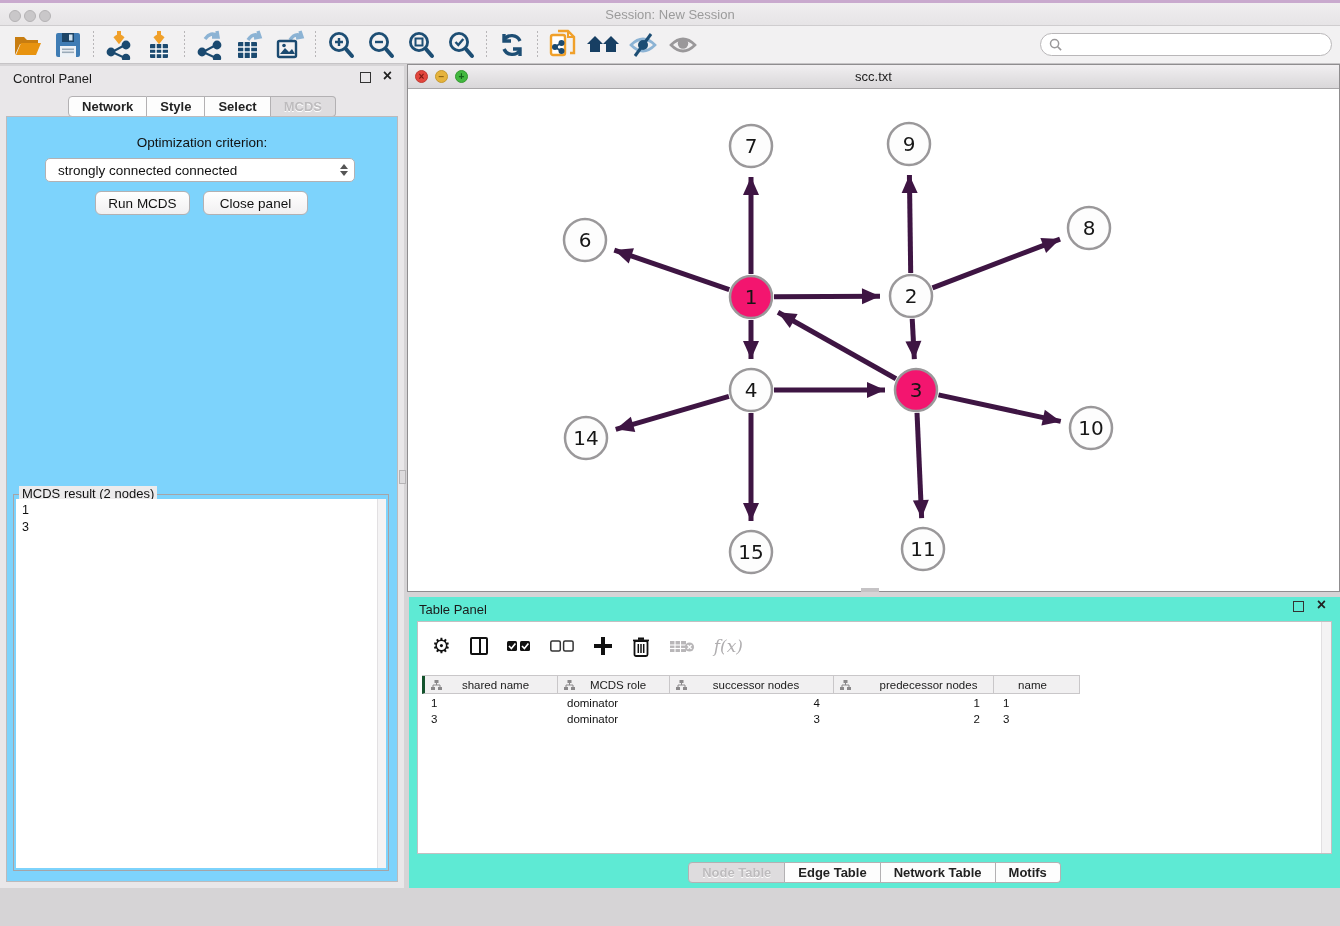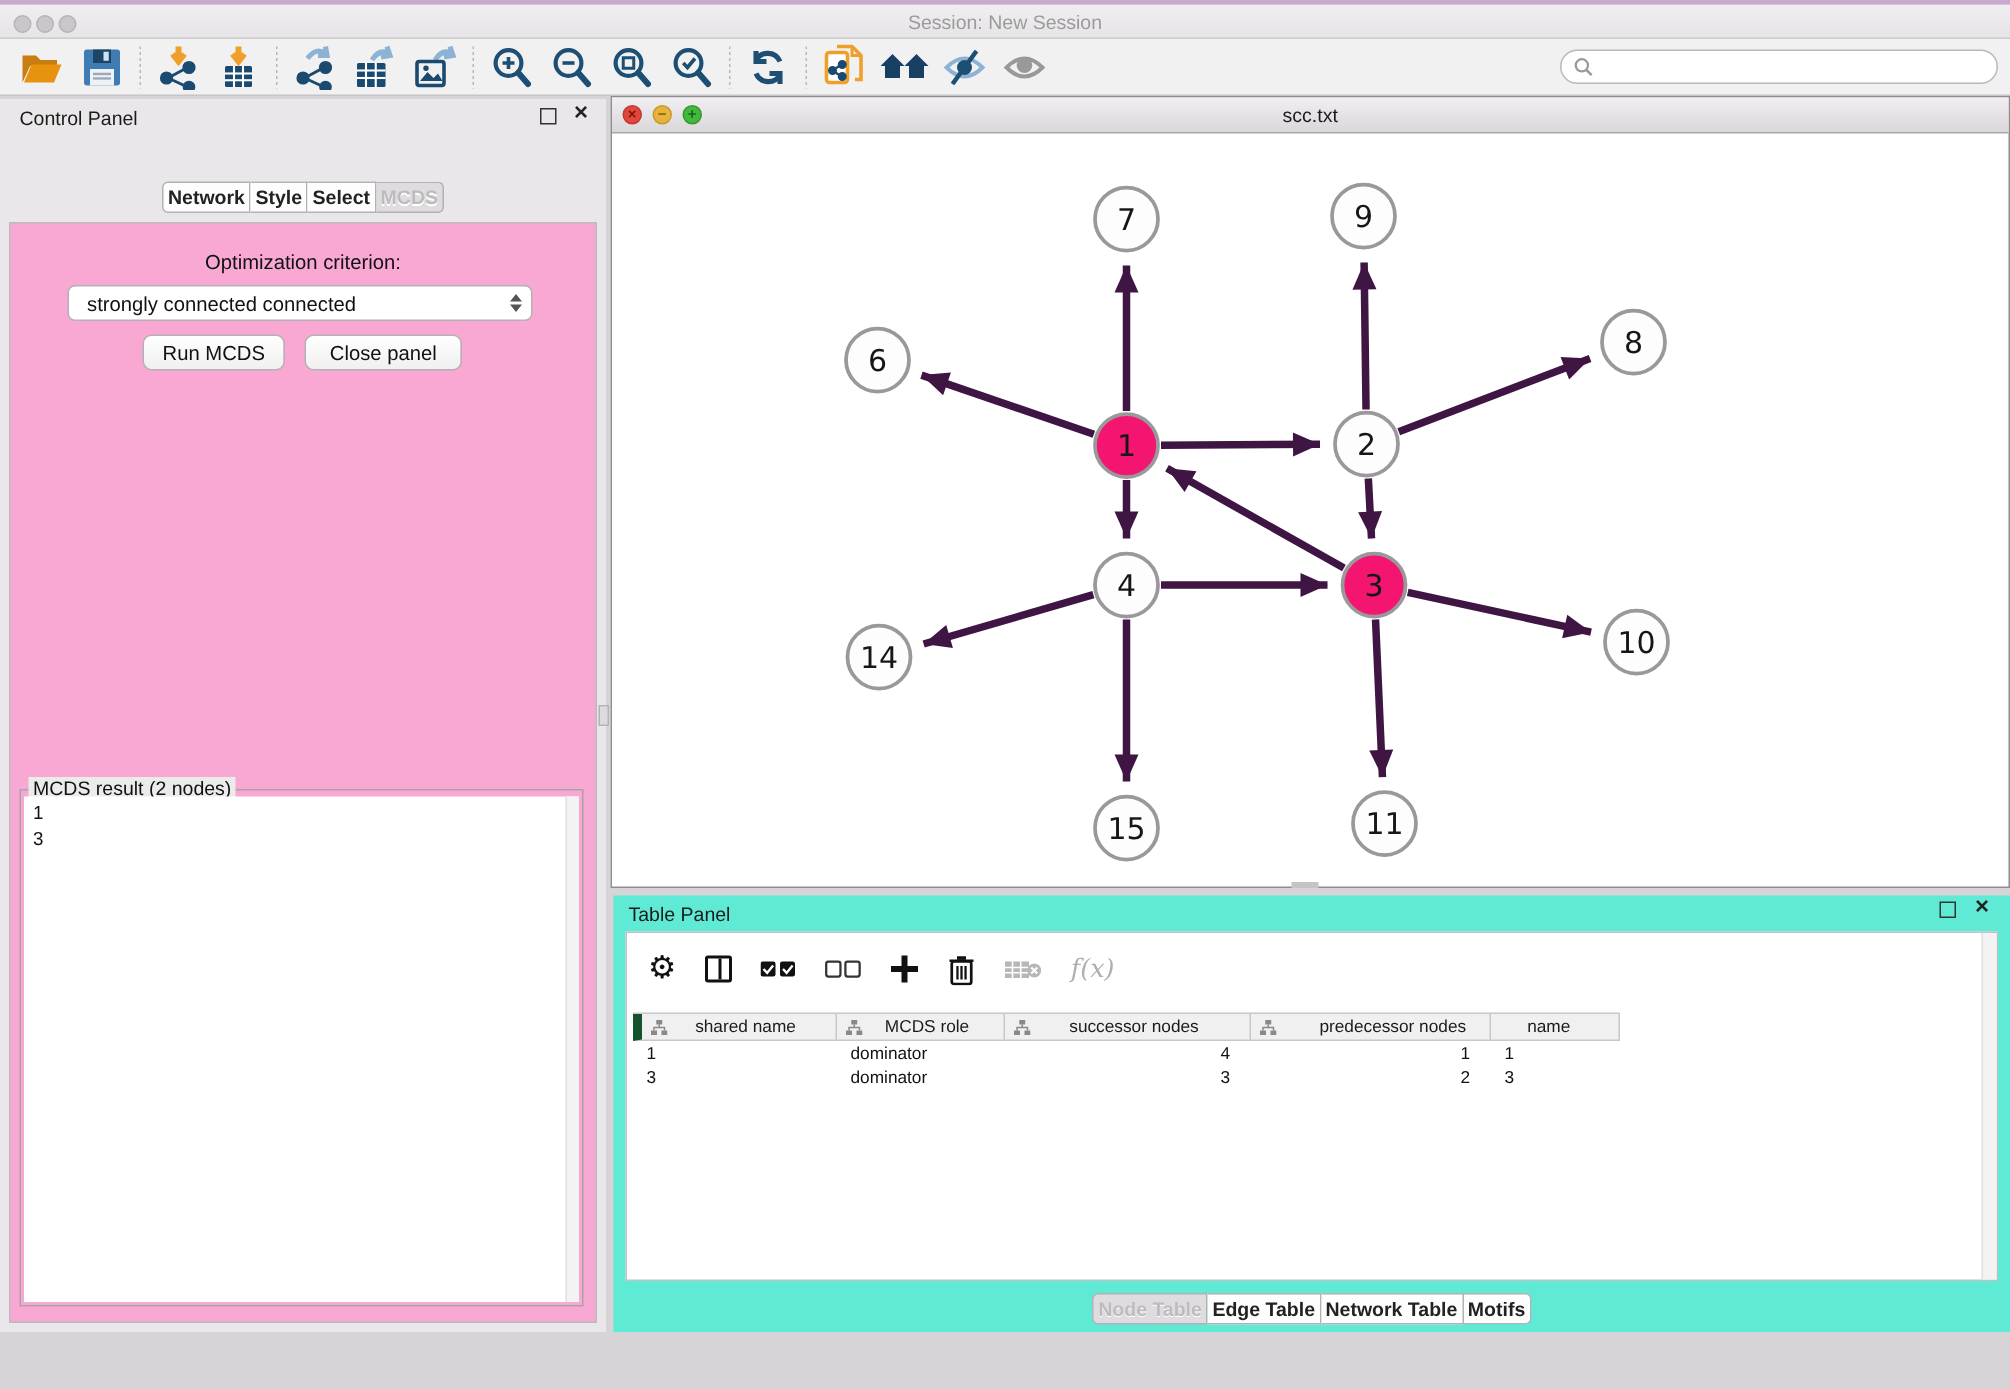--- a/index.html
+++ b/index.html
@@ -25,27 +25,27 @@
   .searchbox{margin-left:auto;width:292px;height:23px;border:1px solid #b9b7b9;
     border-radius:12px;background:#fff;display:flex;align-items:center;padding:0 8px;}
   .searchbox input{border:none;outline:none;flex:1;font-size:12px;background:transparent;}
   
   .cpanel{position:absolute;left:0;top:66px;width:404px;height:822px;background:#e9e7e9;}
   .panelhead{position:relative;height:24px;}
   .panelhead .ptitle{position:absolute;left:13px;top:5px;font-size:13px;color:#1b1b1b;}
   .wictl{position:absolute;top:6px;width:11px;height:11px;border:1.5px solid #333;}
   .wclose{position:absolute;top:2px;font-size:16px;font-weight:bold;color:#222;line-height:16px;}
   .tabsrow{position:absolute;left:0;top:30px;width:100%;display:flex;justify-content:center;}
-  .seg{height:21px;padding:0 3px;font-size:13px;font-weight:bold;background:#fdfdfd;
-    border:1px solid #b3b1b3;border-left:none;display:flex;align-items:center;color:#222;margin-top:25px;}
+  .seg{height:21px;padding:0 13px;font-size:13px;font-weight:bold;background:#fdfdfd;
+    border:1px solid #b3b1b3;border-left:none;display:flex;align-items:center;color:#222;}
   .seg:first-child{border-left:1px solid #b3b1b3;border-radius:4px 0 0 4px;}
   .seg:last-child{border-radius:0 4px 4px 0;}
   .seg.sel{background:#dedcde;color:#bdbbbd;text-shadow:0 1px 0 #fff;}
   .cbody{position:absolute;left:6px;right:6px;top:50px;bottom:6px;
-    border:1px solid #bcbabc;background:#f9a8d4;margin-top:32px;}
+    border:1px solid #bcbabc;background:#7dd3fc;}
   .optlabel{position:absolute;left:0;right:0;top:18px;text-align:center;font-size:13.5px;}
   .dropdown{position:absolute;left:38px;width:310px;top:41px;height:24px;background:#fff;
     border:1px solid #b3b1b3;border-radius:5px;display:flex;align-items:center;
     padding:0 6px 0 12px;font-size:13.5px;}
   .dropdown .stepper{margin-left:auto;display:flex;flex-direction:column;gap:2px;align-items:center;}
   .arr{width:0;height:0;border-left:4px solid transparent;border-right:4px solid transparent;}
   .arr.up{border-bottom:5px solid #555;}
   .arr.dn{border-top:5px solid #555;}
   .btn{position:absolute;top:74px;height:24px;background:linear-gradient(#ffffff,#f1f0f1);
     border:1px solid #b3b1b3;border-radius:6px;font-size:13.5px;display:flex;
@@ -74,21 +74,21 @@
     background:#dddbdd;border:1px solid #b5b3b5;}
   
   .tpanel{position:absolute;left:409px;top:597px;width:931px;height:291px;background:#5eead4;}
   .tbox{position:absolute;left:8px;right:8px;top:24px;height:233px;background:#fff;
     border:1px solid #c2c0c2;}
   .ttools{position:absolute;left:14px;top:8px;height:32px;display:flex;align-items:center;gap:19px;}
   .thead{position:absolute;left:4px;top:53px;display:flex;height:19px;
     border-top:1px solid #c9c7c9;}
   .hcell{background:#f1f0f1;border-right:1px solid #c9c7c9;border-bottom:1px solid #c9c7c9;
     display:flex;align-items:center;font-size:11.5px;color:#1b1b1b;}
-  .hcell:first-child{border-left:6px solid #14532d;}
+  .hcell:first-child{border-left:3px solid #14532d;}
   .hcell .hlabel{flex:1;text-align:center;padding-right:8px;}
   .trow{position:absolute;left:4px;display:flex;height:16px;font-size:11.5px;}
   .tcell{display:flex;align-items:center;}
   .btabs{position:absolute;left:0;right:0;bottom:5px;display:flex;justify-content:center;}
   
   .statusbar{position:absolute;left:0;top:890px;width:1340px;height:36px;
     background:#eceaec;border-top:1px solid #c2c0c2;}
   .listbtn{position:absolute;left:10px;top:6px;width:30px;height:24px;background:#fff;
     border:1px solid #b3b1b3;border-radius:3px;display:flex;align-items:center;justify-content:center;}
   .membtn{position:absolute;right:8px;top:6px;height:24px;background:#fff;

